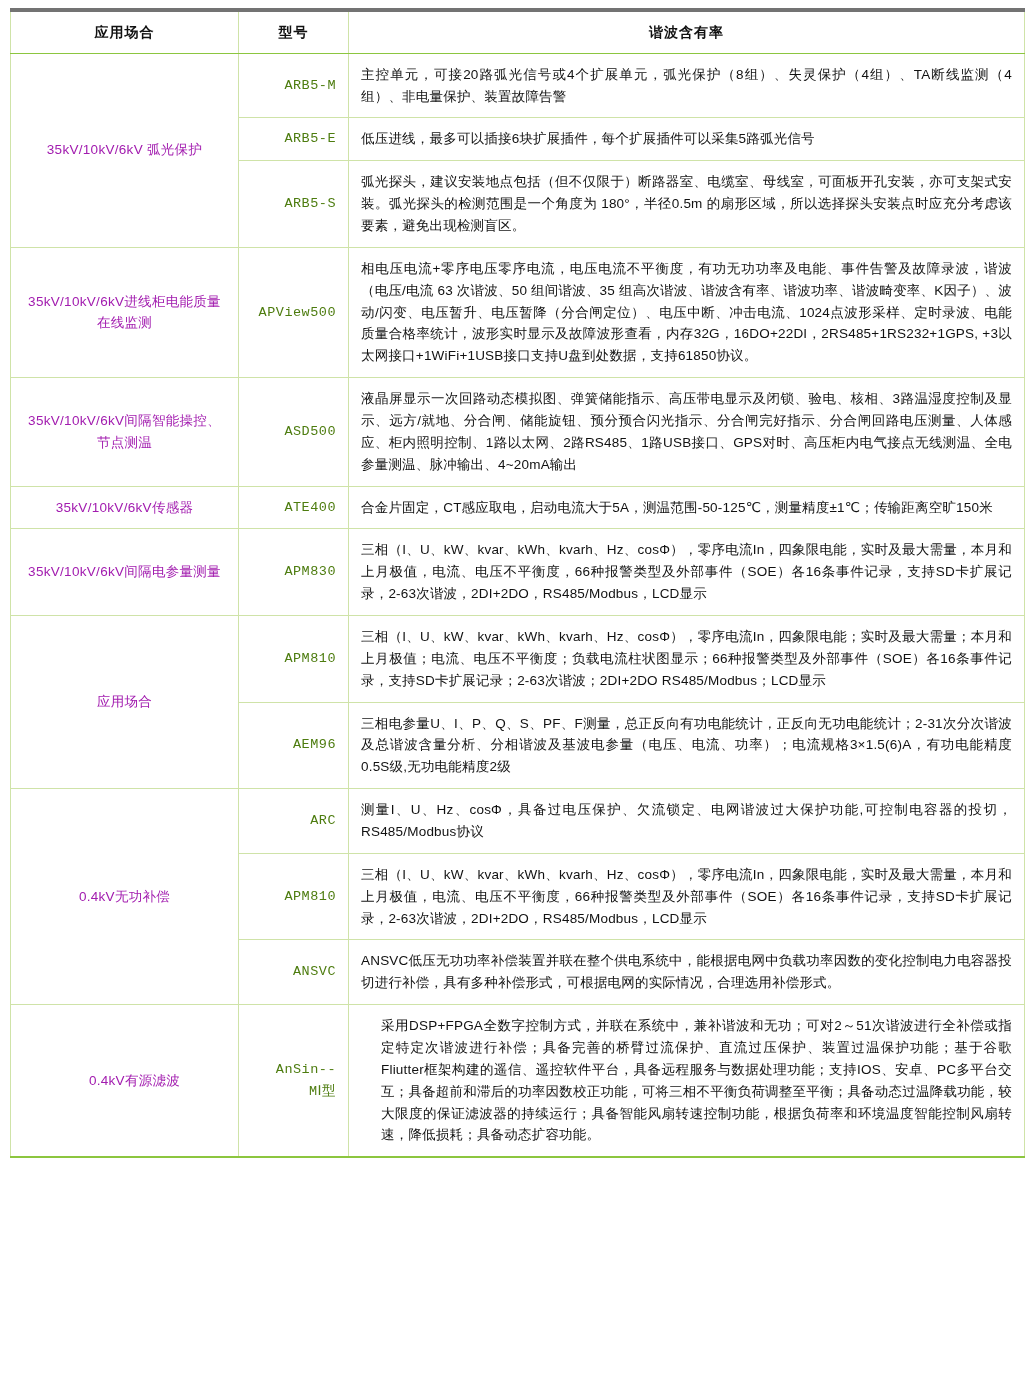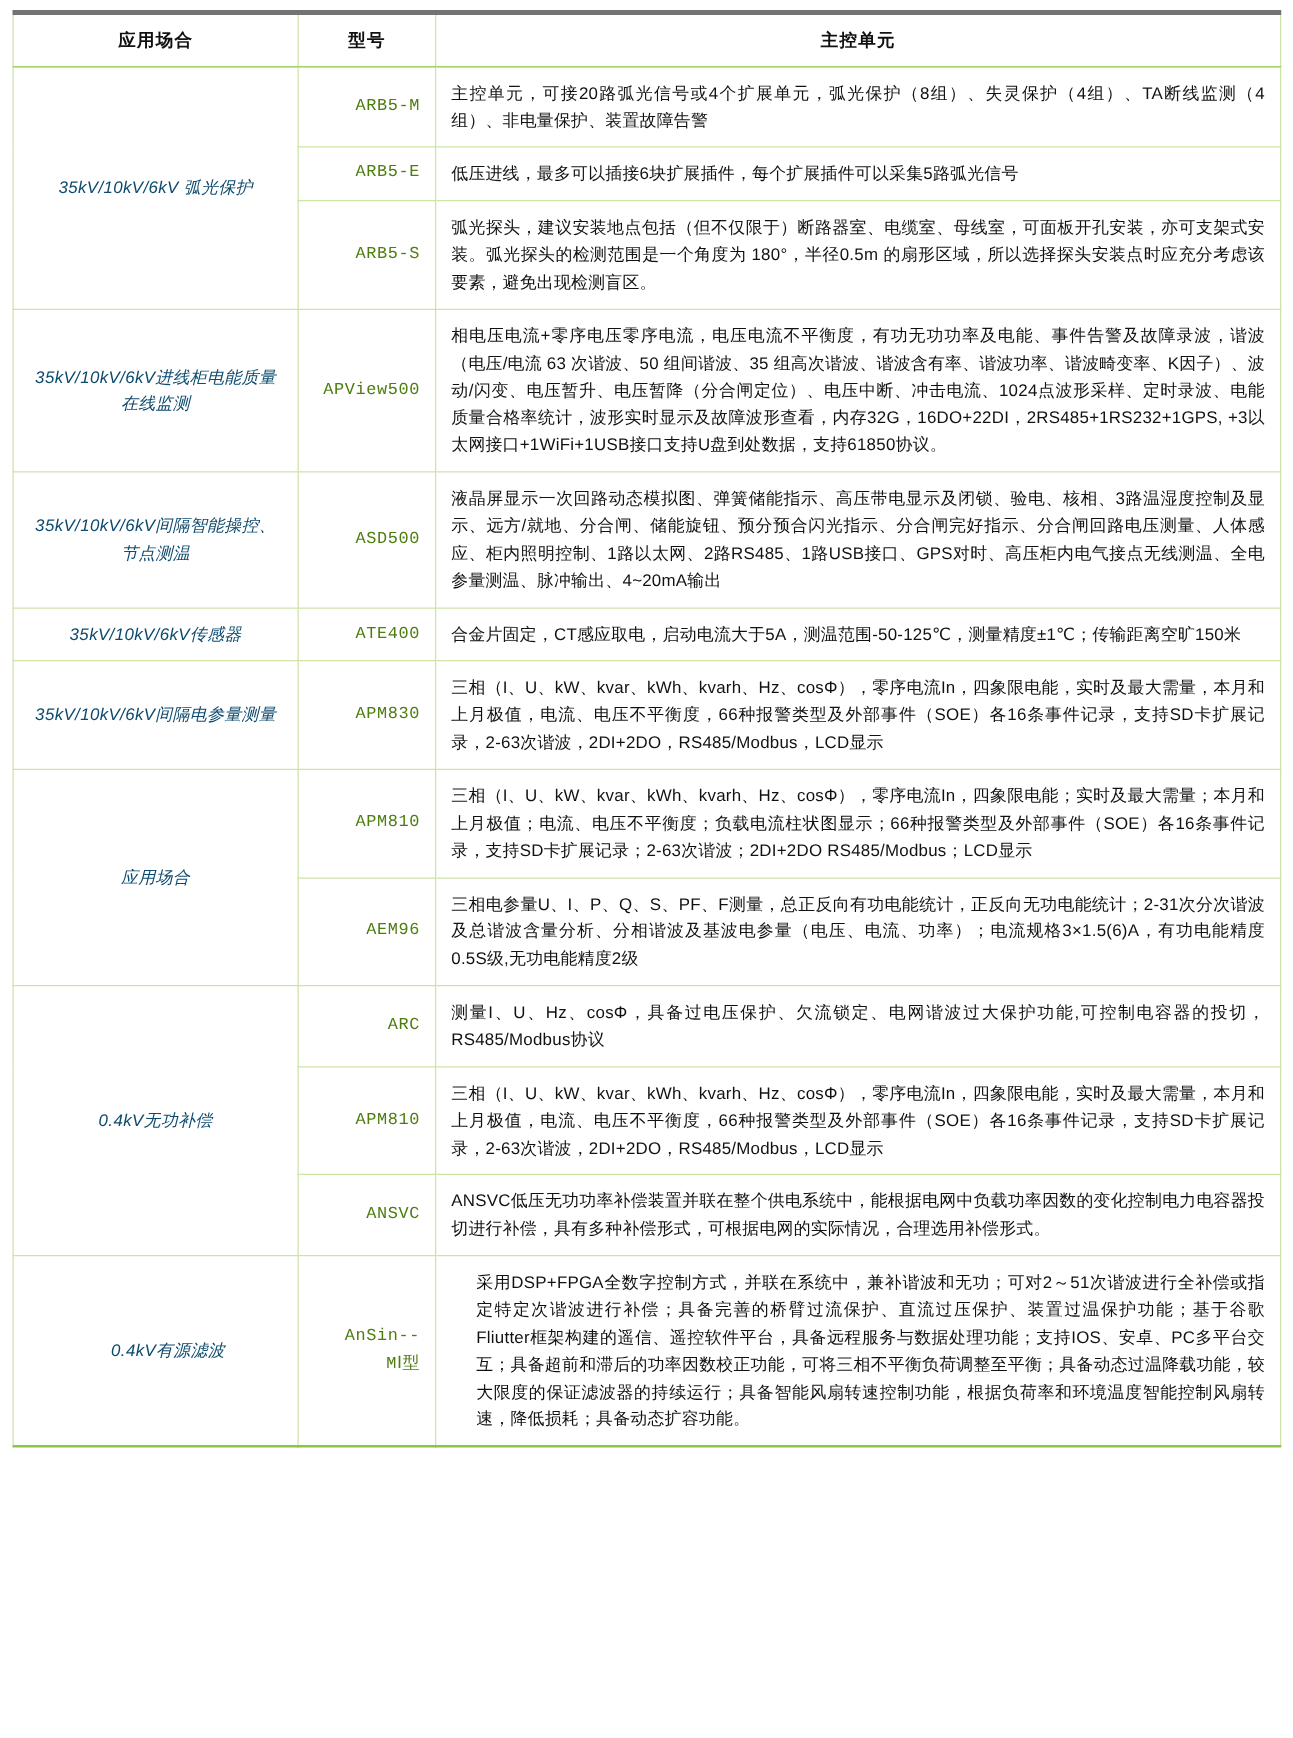--- a/index.html
+++ b/index.html
@@ -44,23 +44,22 @@
     font-size: 14px;
     padding: 9px 6px;
     color: #111111;
     background: #ffffff;
     letter-spacing: 1px;
   }
   td.app {
     text-align: center;
     font-size: 13.5px;
     line-height: 1.7;
-    color: #0c4a6e;
+    color: #a21caf;
     letter-spacing: 0.3px;
-    font-style: italic;
   }
   td.model {
     text-align: right;
     font-family: Liberation Mono, monospace;
     font-size: 13px;
     color: #4d7c0f;
     letter-spacing: 0.5px;
   }
   td.func {
     text-align: justify;
@@ -80,21 +79,21 @@
   <table class="spec">
     <colgroup>
       <col class="c-app">
       <col class="c-model">
       <col class="c-func">
     </colgroup>
     <thead>
       <tr>
         <th>应用场合</th>
         <th>型号</th>
-        <th>主控单元</th>
+        <th>谐波含有率</th>
       </tr>
     </thead>
     <tbody>
       <tr>
         <td class="app" rowspan="3">35kV/10kV/6kV 弧光保护</td>
         <td class="model">ARB5-M</td>
         <td class="func">主控单元，可接20路弧光信号或4个扩展单元，弧光保护（8组）、失灵保护（4组）、TA断线监测（4组）、非电量保护、装置故障告警</td>
       </tr>
       <tr>
         <td class="model">ARB5-E</td>

